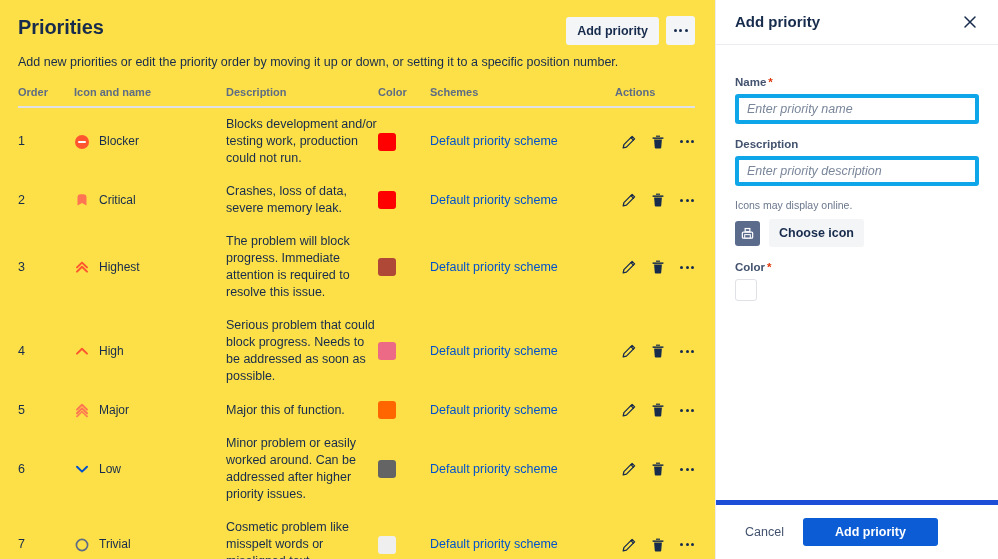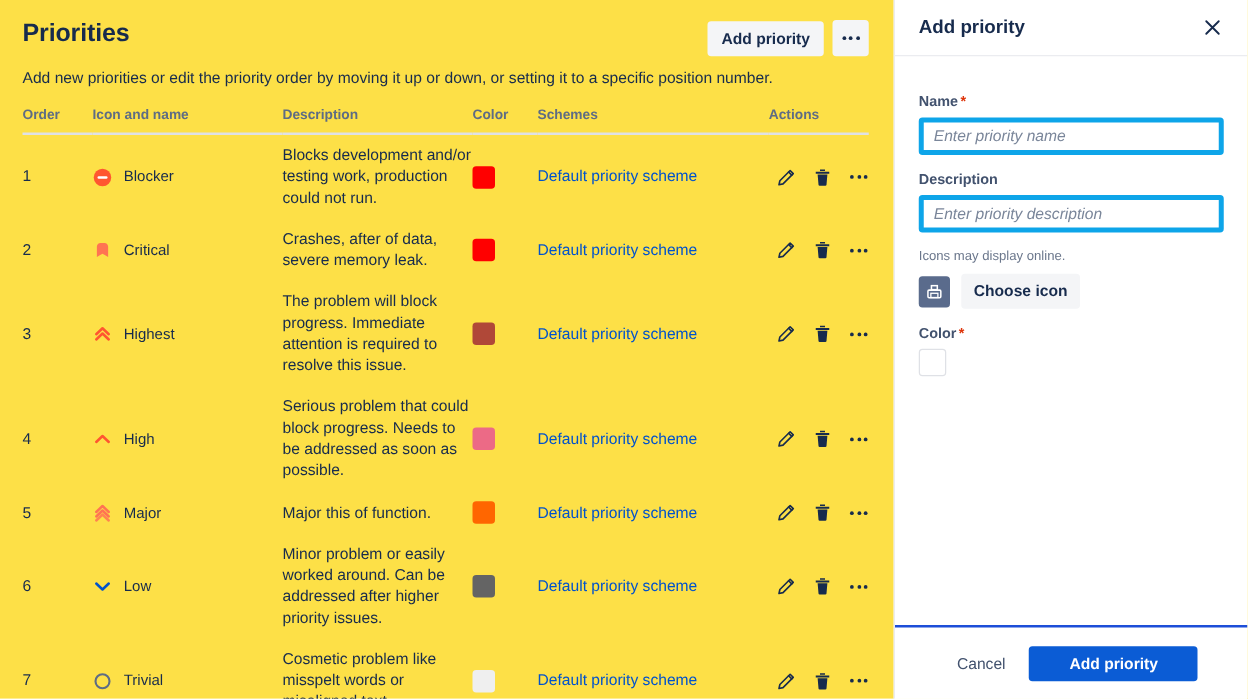--- a/index.html
+++ b/index.html
@@ -139,22 +139,22 @@
     padding: 6px 10px; cursor: pointer; line-height: 16px;
     font-family: "Liberation Sans", sans-serif;
   }
   .color-swatch-empty {
     width: 22px; height: 22px; border-radius: 3px;
     border: 1px solid #DFE1E6; background: #fff; cursor: pointer;
   }
 
   .panel-foot {
     flex: 0 0 59px; height: 59px;
-    border-top: 2px solid #1d4ed8;
-    display: flex; align-items: center; justify-content: center;
+    border-top: 5px solid #1d4ed8;
+    display: flex; align-items: center; justify-content: flex-start;
     gap: 9px; padding: 0 19px;
   }
   .btn-link {
     background: none; border: none; color: #42526E;
     font-size: 12.5px; font-weight: 500; cursor: pointer; padding: 6px 10px;
     border-radius: 3px; font-family: "Liberation Sans", sans-serif;
   }
   .btn-primary {
     background: #0B5CD5; border: none; color: #ffffff;
     font-size: 12.5px; font-weight: 600; cursor: pointer;
@@ -244,21 +244,21 @@
               <td class="c-icon">
                 <span class="icon-name">
                   <span>
                     <svg class="pi-icon" viewBox="0 0 16 16">
                       <path d="M3.5 13.5V5.2C3.5 3.6 4.8 2.3 6.4 2.3h3.2c1.6 0 2.9 1.3 2.9 2.9v8.3L8 10.9 3.5 13.5z" fill="#FF7452"></path>
                     </svg>
                   </span>
                   <span class="label">Critical</span>
                 </span>
               </td>
-              <td class="c-desc">Crashes, after of data, severe memory leak.</td>
+              <td class="c-desc">Crashes, loss of data, severe memory leak.</td>
               <td class="c-color">
                 <span class="swatch" style="background:#FF0000"></span>
               </td>
               <td class="c-schemes"><a class="scheme-link" href="#">Default priority scheme</a></td>
               <td class="c-actions">
                 <span class="row-actions">
                   <span class="act">
                     <svg width="16" height="16" viewBox="0 0 16 16" fill="none" stroke="#172B4D" stroke-width="1.3" stroke-linecap="round" stroke-linejoin="round">
                       <path d="M11.1 2.4l2.5 2.5-8.2 8.2-3.2.7.7-3.2 8.2-8.2z"></path>
                       <path d="M9.9 3.6l2.5 2.5"></path>

